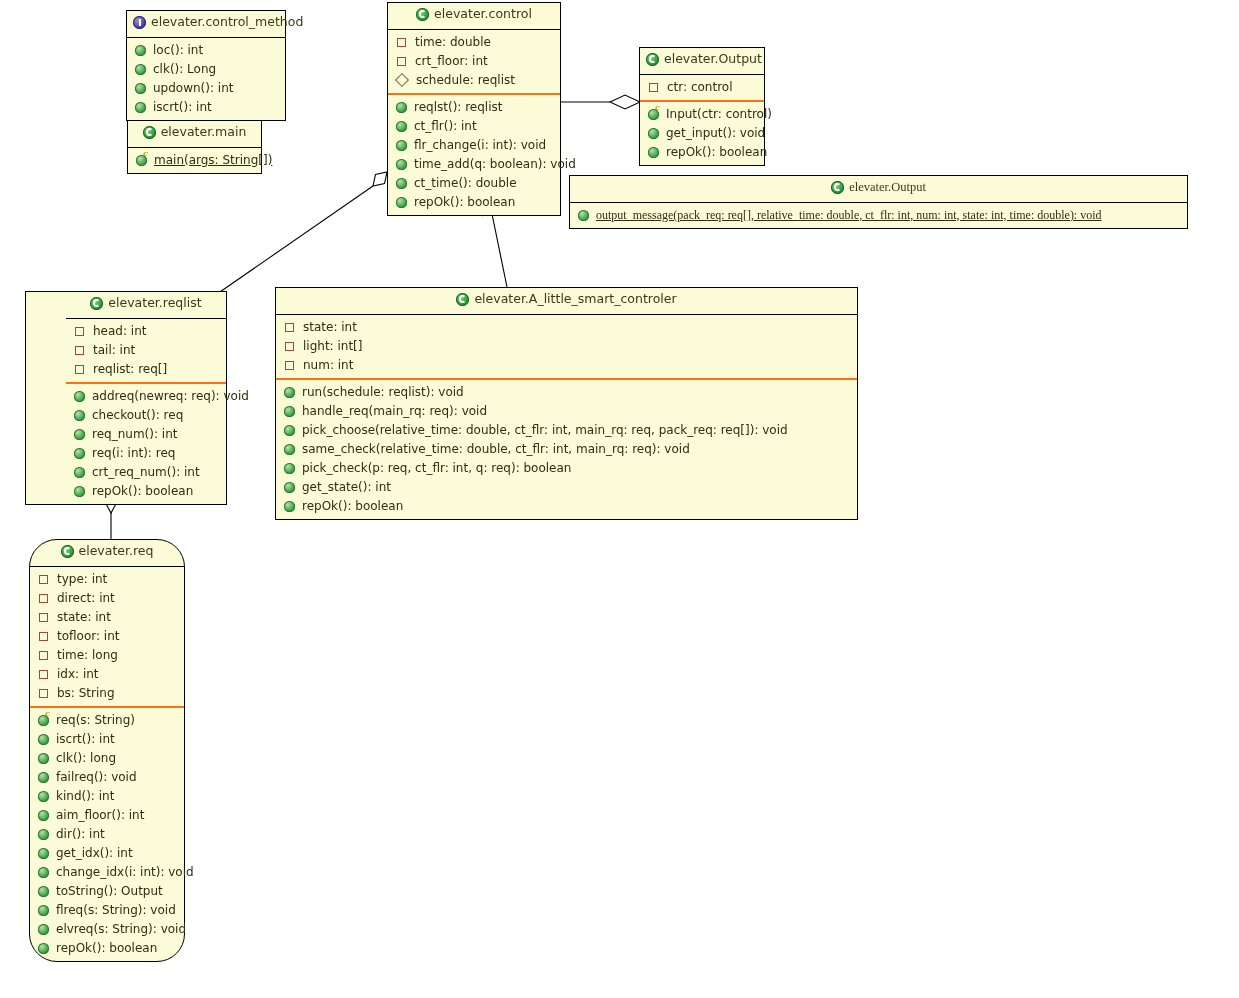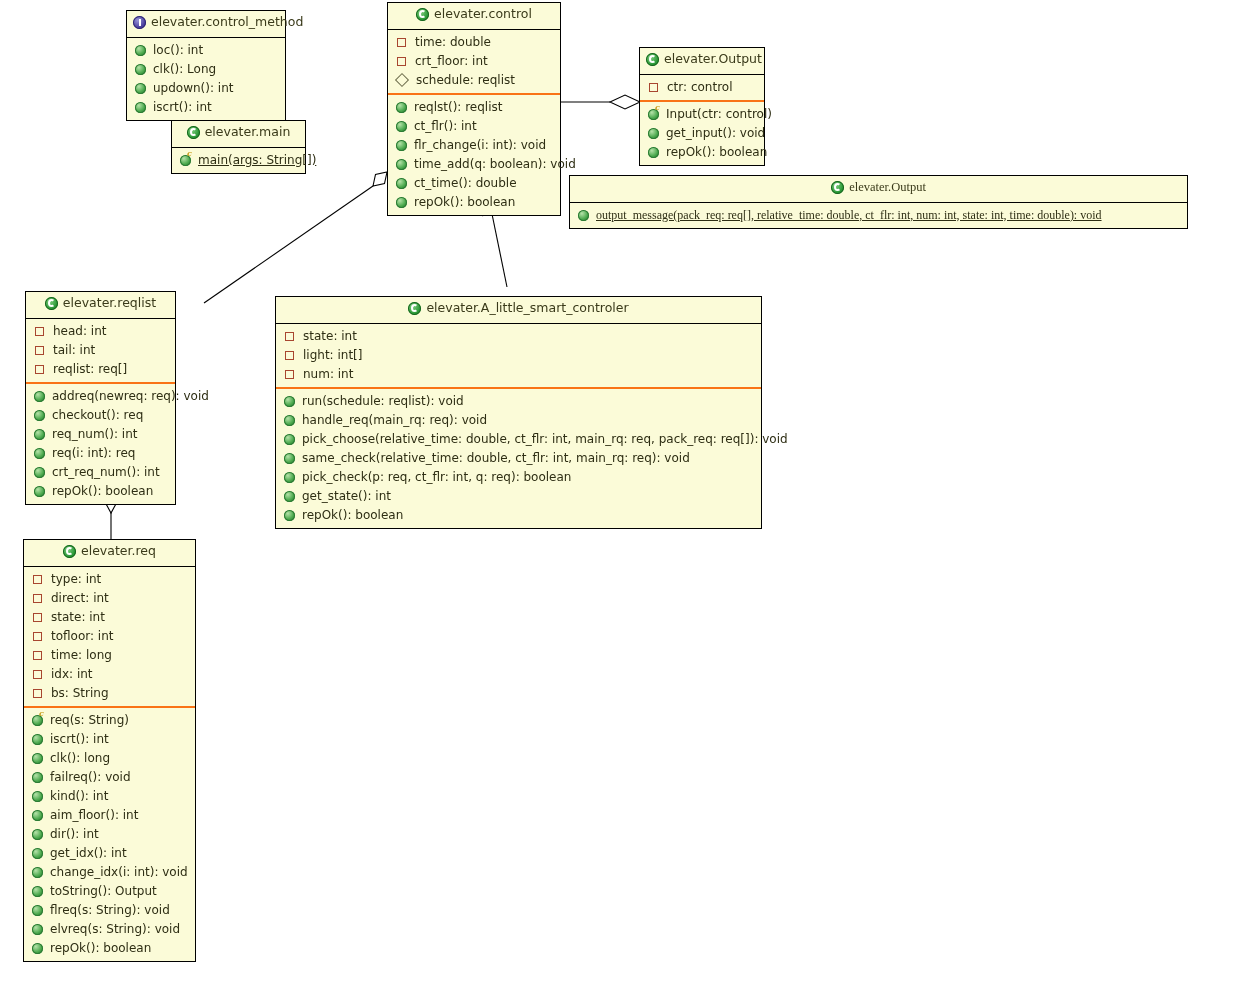--- a/index.html
+++ b/index.html
@@ -206,21 +206,21 @@
         <div class="member">
           <span class="ic ic-method-public"></span>
           <span class="mtext">updown(): int</span>
         </div>
         <div class="member">
           <span class="ic ic-method-public"></span>
           <span class="mtext">iscrt(): int</span>
         </div>
       </div>
     </div>
-    <div class="uml-class" style="left: 127px; top: 120px; width: 135px; margin-left: 44px;">
+    <div class="uml-class" style="left: 127px; top: 120px; width: 135px;">
       <div class="class-header"><span class="hdr-wrap">
           <span class="ic hdr-ic ic-class"></span>
           <span>elevater.main</span>
         </span></div>
       <div class="section last">
         <div class="member static">
           <span class="ic ic-ctor"></span>
           <span class="mtext">main(args: String[])</span>
         </div>
       </div>
@@ -302,21 +302,21 @@
           <span class="ic hdr-ic ic-class"></span>
           <span>elevater.Output</span>
         </span></div>
       <div class="section last">
         <div class="member static">
           <span class="ic ic-method-public"></span>
           <span class="mtext">output_message(pack_req: req[], relative_time: double, ct_flr: int, num: int, state: int, time: double): void</span>
         </div>
       </div>
     </div>
-    <div class="uml-class" style="left: 25px; top: 291px; width: 151px;">
+    <div class="uml-class" style="left: 25px; top: 291px; width: 202px; padding-left: 40px;">
       <div class="class-header"><span class="hdr-wrap">
           <span class="ic hdr-ic ic-class"></span>
           <span>elevater.reqlist</span>
         </span></div>
       <div class="section">
         <div class="member">
           <span class="ic ic-field-private"></span>
           <span class="mtext">head: int</span>
         </div>
         <div class="member">
@@ -348,21 +348,21 @@
         <div class="member">
           <span class="ic ic-method-public"></span>
           <span class="mtext">crt_req_num(): int</span>
         </div>
         <div class="member">
           <span class="ic ic-method-public"></span>
           <span class="mtext">repOk(): boolean</span>
         </div>
       </div>
     </div>
-    <div class="uml-class" style="left: 275px; top: 287px; width: 487px; margin-top: 9px;">
+    <div class="uml-class" style="left: 275px; top: 287px; width: 583px;">
       <div class="class-header"><span class="hdr-wrap">
           <span class="ic hdr-ic ic-class"></span>
           <span>elevater.A_little_smart_controler</span>
         </span></div>
       <div class="section">
         <div class="member">
           <span class="ic ic-field-private"></span>
           <span class="mtext">state: int</span>
         </div>
         <div class="member">
@@ -398,21 +398,21 @@
         <div class="member">
           <span class="ic ic-method-public"></span>
           <span class="mtext">get_state(): int</span>
         </div>
         <div class="member">
           <span class="ic ic-method-public"></span>
           <span class="mtext">repOk(): boolean</span>
         </div>
       </div>
     </div>
-    <div class="uml-class" style="left: 23px; top: 539px; width: 173px;">
+    <div class="uml-class" style="left: 29px; top: 539px; width: 156px; border-radius: 28px;">
       <div class="class-header"><span class="hdr-wrap">
           <span class="ic hdr-ic ic-class"></span>
           <span>elevater.req</span>
         </span></div>
       <div class="section">
         <div class="member">
           <span class="ic ic-field-private"></span>
           <span class="mtext">type: int</span>
         </div>
         <div class="member">

